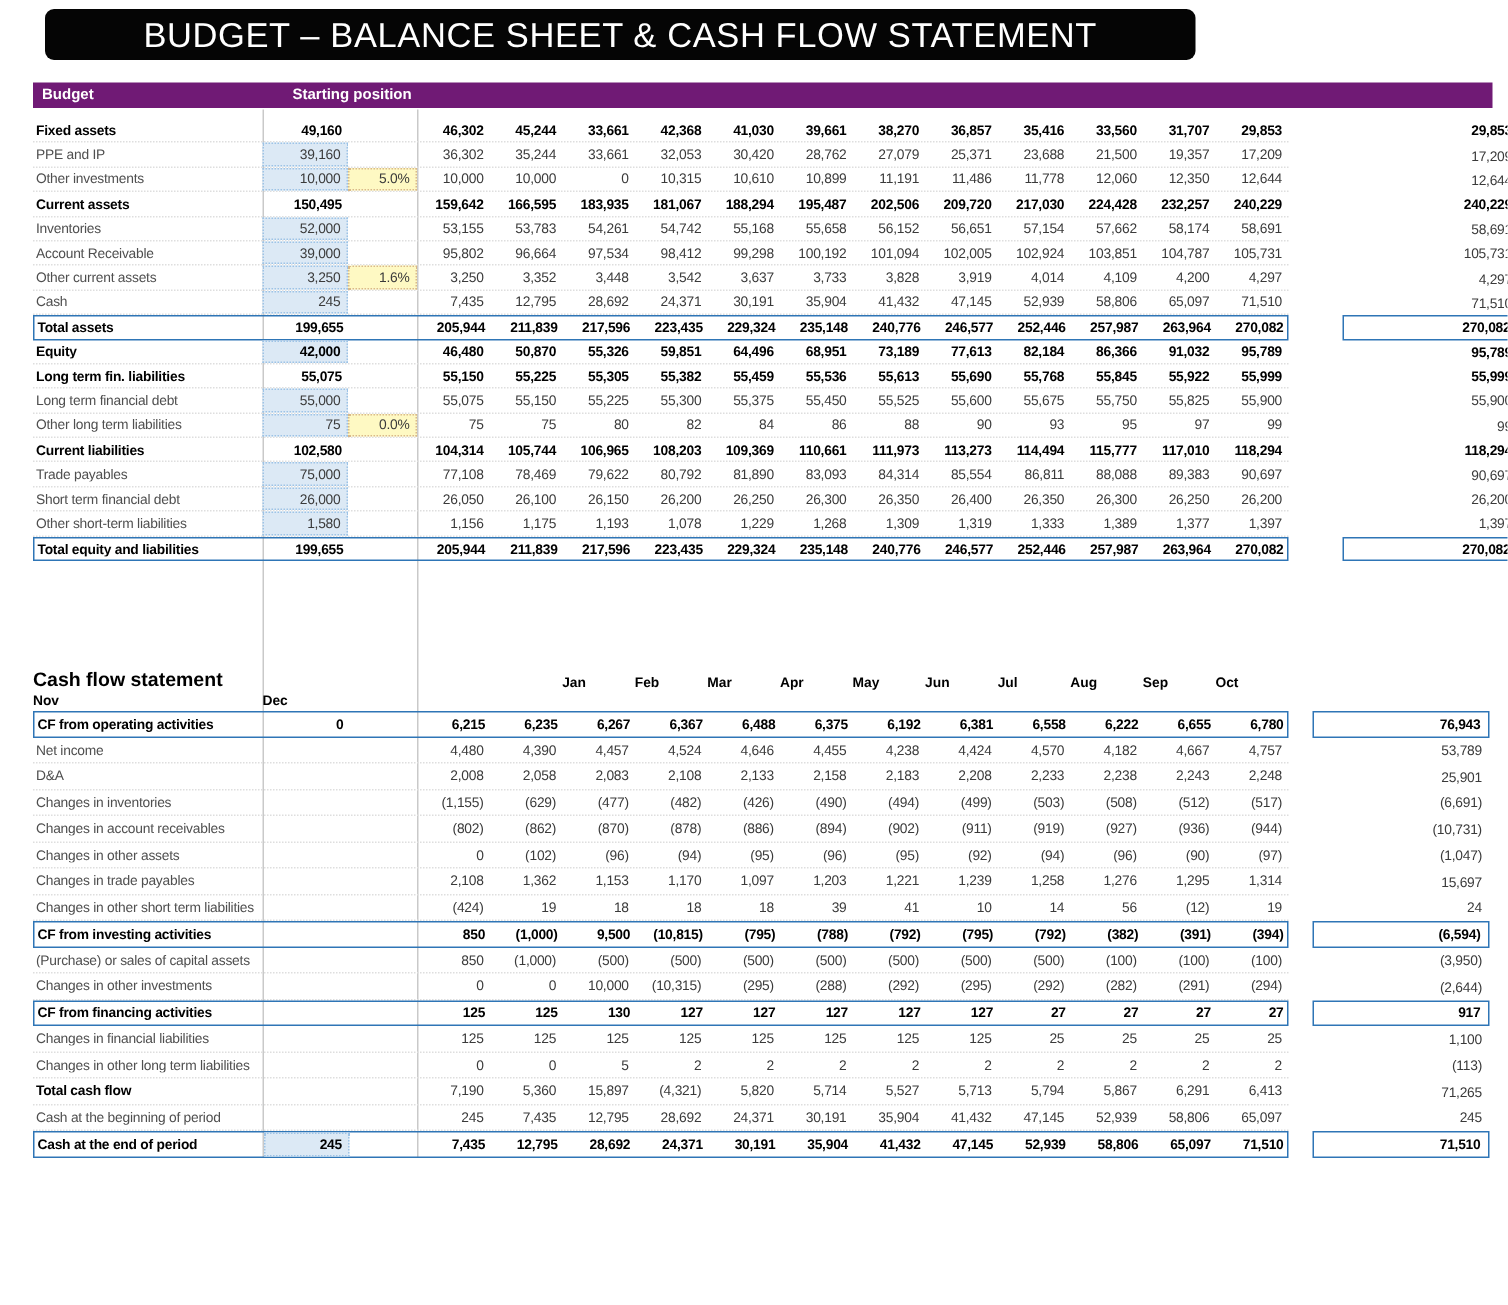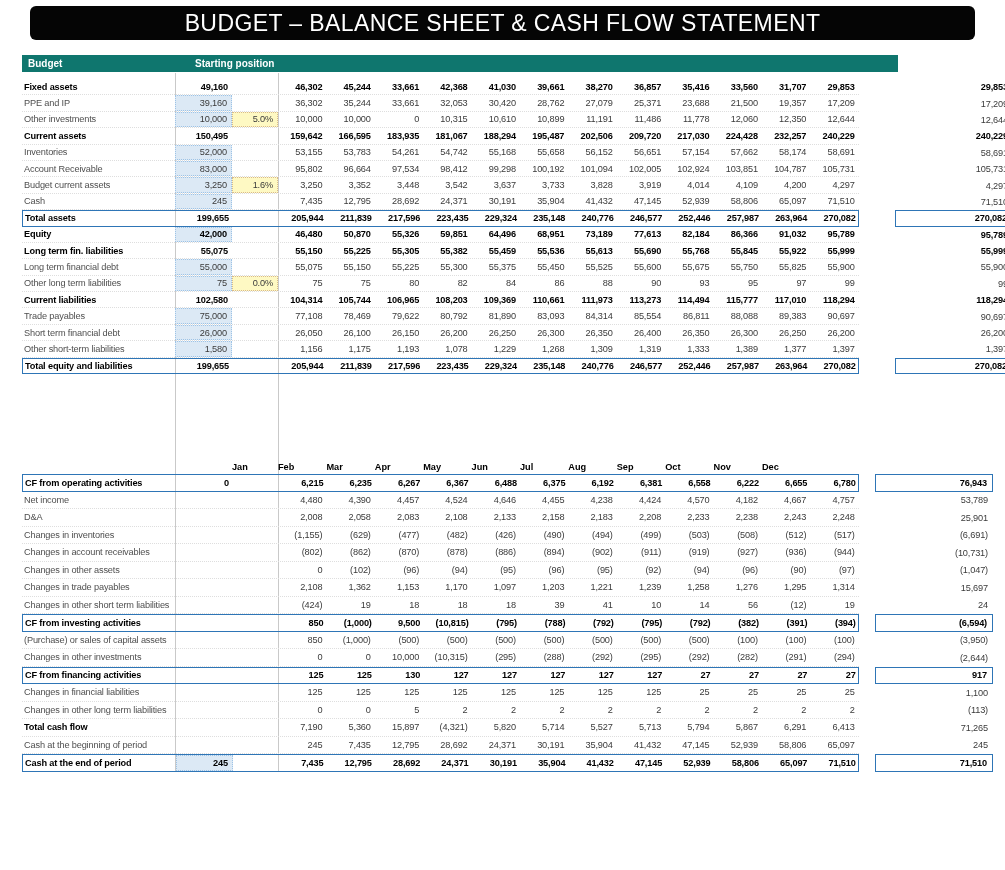--- a/index.html
+++ b/index.html
@@ -1,21 +1,21 @@
 <!DOCTYPE html>
 <html><head>
 <meta charset="utf-8">
 <style>
   html,body{margin:0;padding:0;background:#fff;}
   body{width:1005px;height:870px;position:relative;font-family:"Liberation Sans",sans-serif;color:#222;overflow:hidden;}
 
-  .title-bar{position:absolute;left:30px;top:6px;width:945px;height:34px;background:#050505;border-radius:6px;
+  .title-bar{position:absolute;left:30px;top:6px;width:767px;height:34px;background:#050505;border-radius:6px;
     color:#fff;display:flex;align-items:center;justify-content:center;font-size:23px;font-weight:400;letter-spacing:.4px;}
 
-  .band{position:absolute;left:22px;top:55px;width:876px;height:17px;background:#0f766e;color:#fff;
+  .band{position:absolute;left:22px;top:55px;width:973px;height:17px;background:#701a75;color:#fff;
     display:flex;align-items:center;font-size:10px;font-weight:700;}
   .band .b1{width:167px;padding-left:6px;}
   .band .b2{width:105px;}
   .band .b3{flex:1;text-align:center;}
 
   .vline{position:absolute;top:73px;width:1px;height:699px;background:#c9c9c9;}
   .vl1{left:175px;}
   .vl2{left:278px;}
 
   .table{position:absolute;left:22px;z-index:2;}
@@ -165,40 +165,40 @@
           <span class="cell num">57,154</span>
           <span class="cell num">57,662</span>
           <span class="cell num">58,174</span>
           <span class="cell num">58,691</span>
         </div>
         <span class="tot">58,691</span>
       </div>
       <div class="row">
         <div class="main">
           <span class="cell lbl">Account Receivable</span>
-          <span class="cell num fill-blue">83,000</span>
+          <span class="cell num fill-blue">39,000</span>
           <span class="cell num"></span>
           <span class="cell num">95,802</span>
           <span class="cell num">96,664</span>
           <span class="cell num">97,534</span>
           <span class="cell num">98,412</span>
           <span class="cell num">99,298</span>
           <span class="cell num">100,192</span>
           <span class="cell num">101,094</span>
           <span class="cell num">102,005</span>
           <span class="cell num">102,924</span>
           <span class="cell num">103,851</span>
           <span class="cell num">104,787</span>
           <span class="cell num">105,731</span>
         </div>
         <span class="tot">105,731</span>
       </div>
       <div class="row">
         <div class="main">
-          <span class="cell lbl">Budget current assets</span>
+          <span class="cell lbl">Other current assets</span>
           <span class="cell num fill-blue">3,250</span>
           <span class="cell num fill-or">1.6%</span>
           <span class="cell num">3,250</span>
           <span class="cell num">3,352</span>
           <span class="cell num">3,448</span>
           <span class="cell num">3,542</span>
           <span class="cell num">3,637</span>
           <span class="cell num">3,733</span>
           <span class="cell num">3,828</span>
           <span class="cell num">3,919</span>
@@ -428,20 +428,21 @@
           <span class="cell num">270,082</span>
         </div>
         <span class="tot tbox">270,082</span>
       </div>
     </div>
 </div>
 
 <div class="table cf">
   <div class="sec-head">
     <div class="sh-main" id="cf-months">
+      <span class="sec-title">Cash flow statement</span>
     <span></span>
         <span></span>
         <span class="month">Jan</span>
         <span class="month">Feb</span>
         <span class="month">Mar</span>
         <span class="month">Apr</span>
         <span class="month">May</span>
         <span class="month">Jun</span>
         <span class="month">Jul</span>
         <span class="month">Aug</span>

